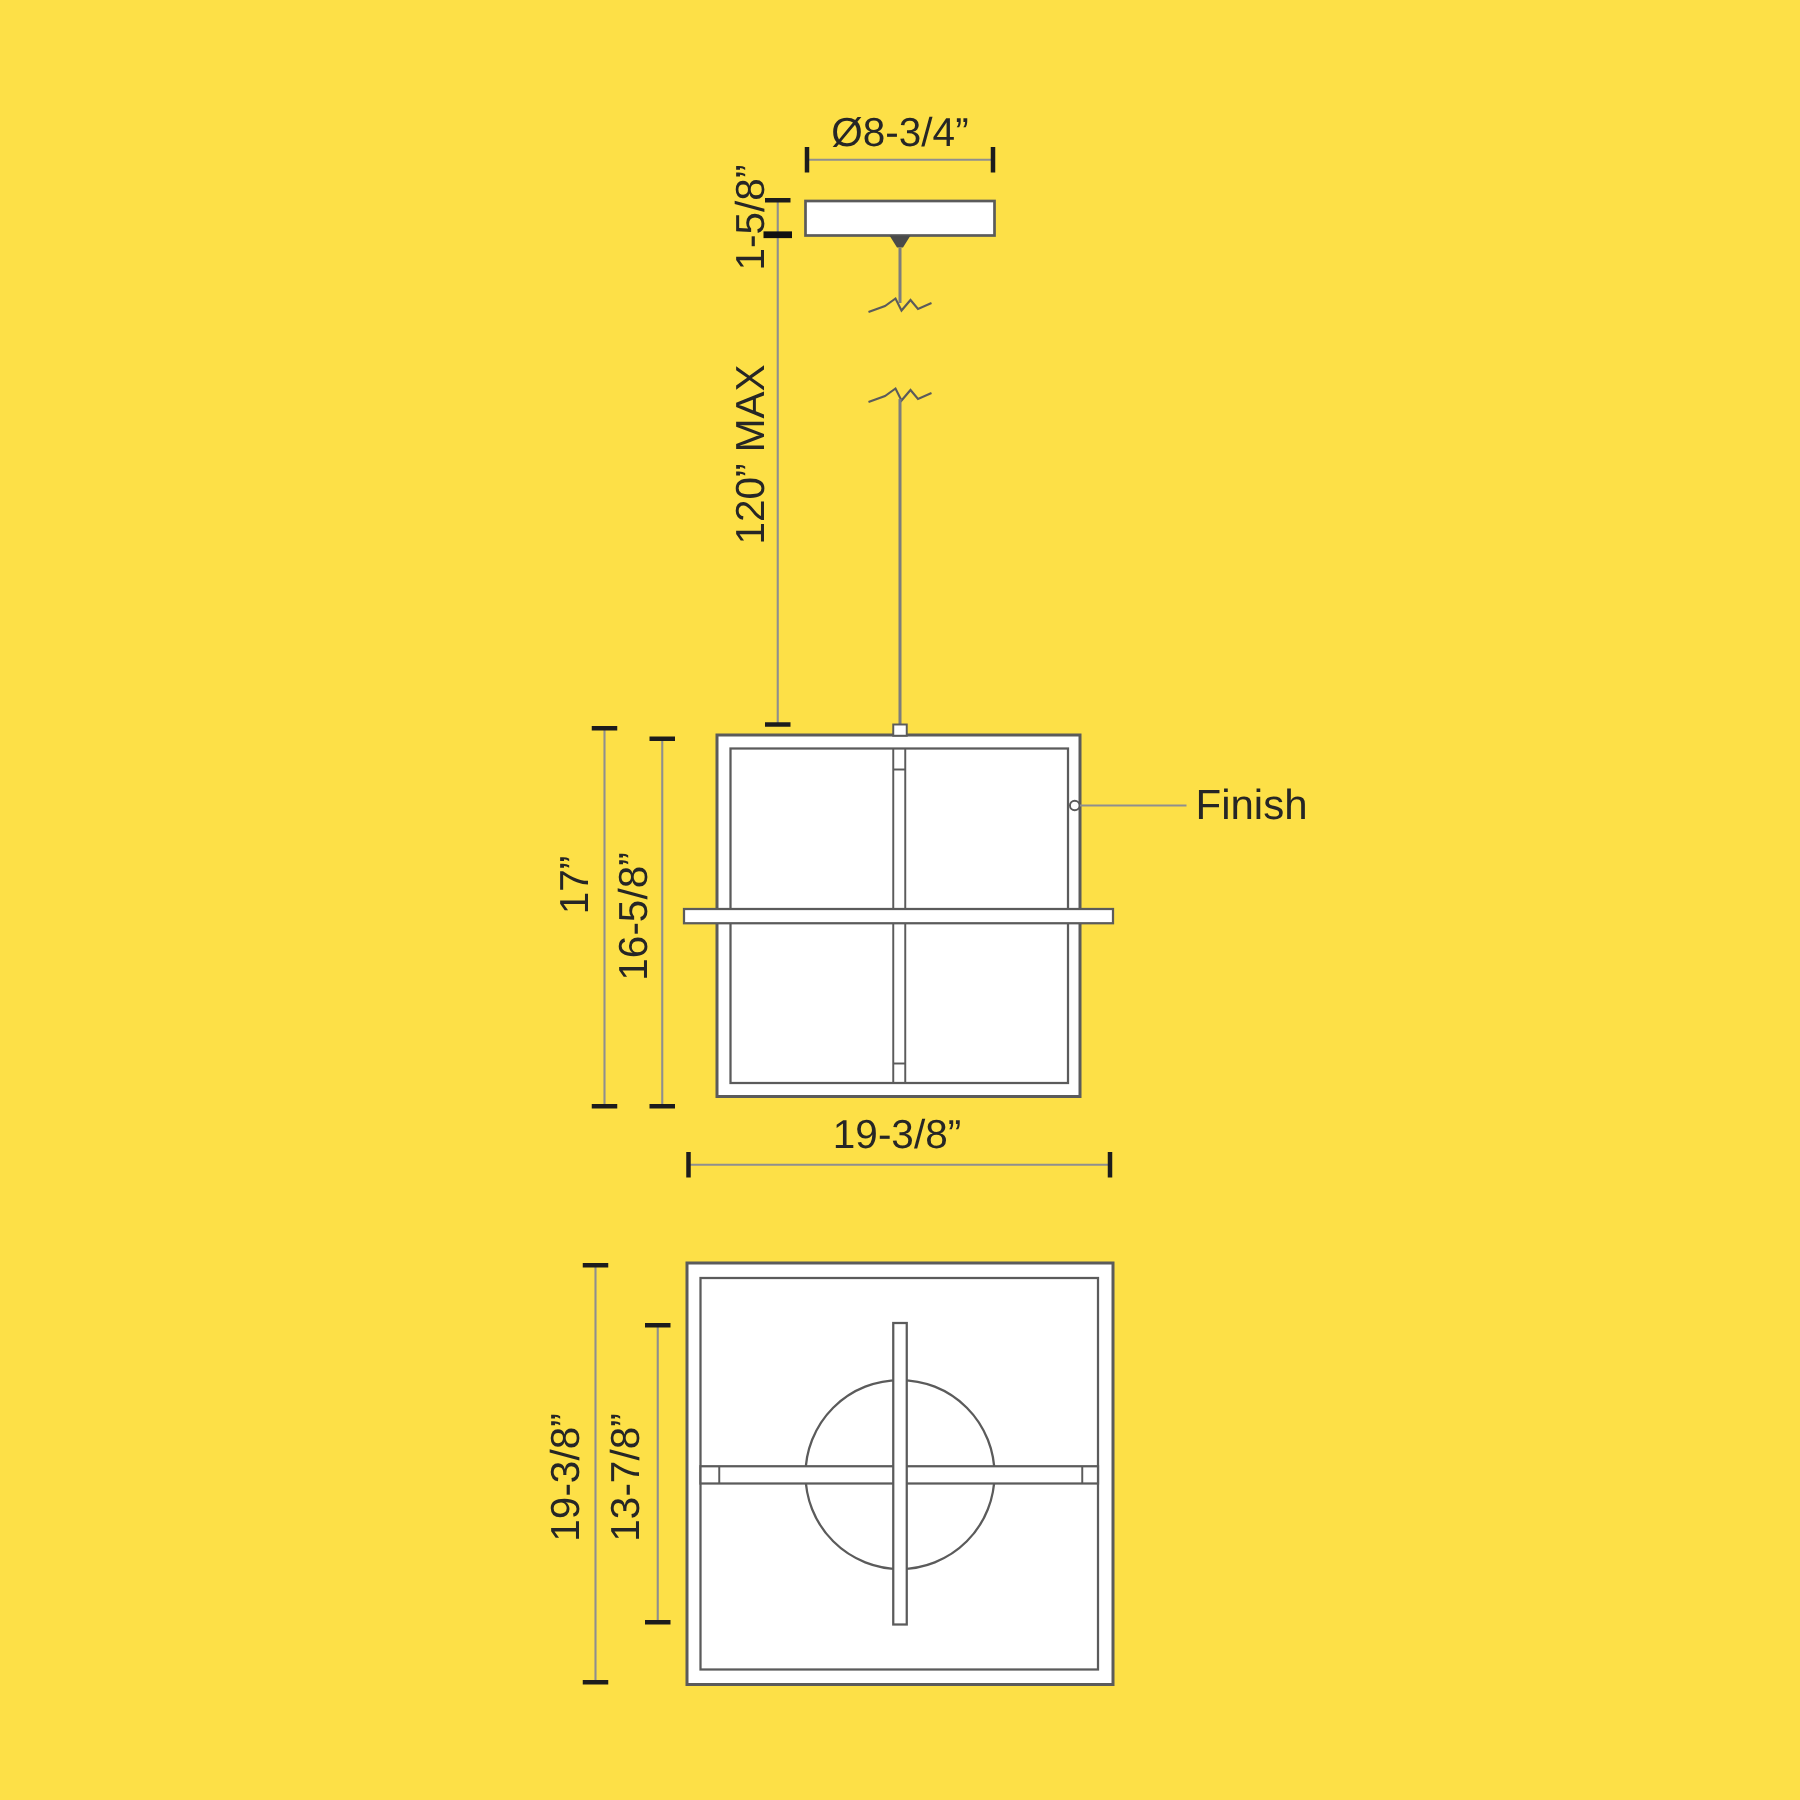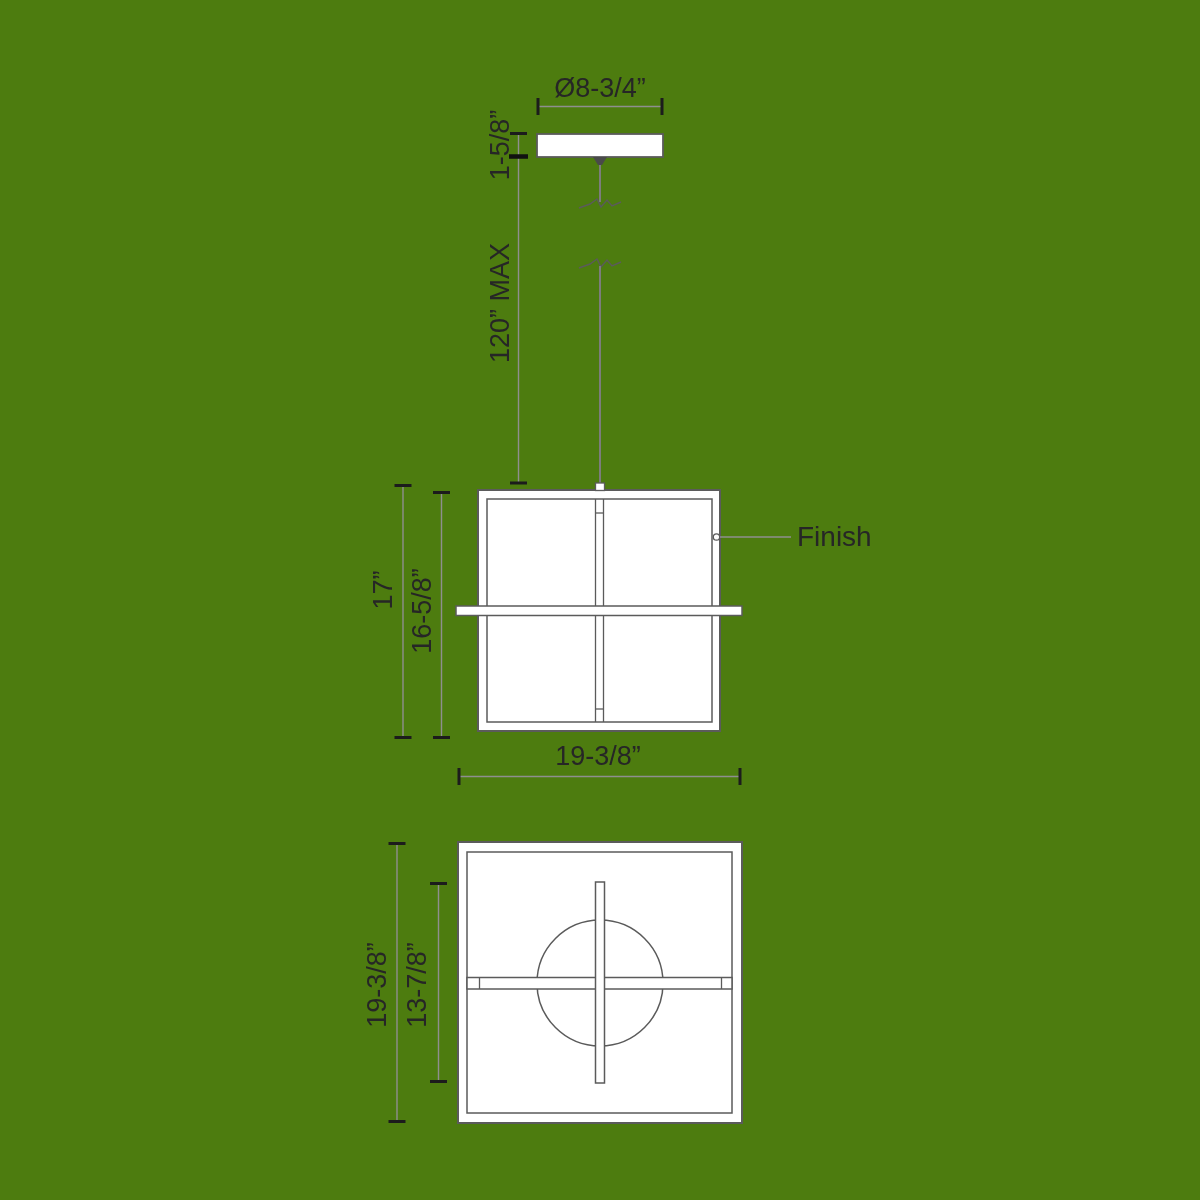--- a/index.html
+++ b/index.html
@@ -1,19 +1,19 @@
 <!DOCTYPE html>
 <html><head>
 <meta charset="utf-8">
 <style>
   html,body{margin:0;padding:0;background:#ffffff;}
   .sheet{
     position:relative;
     width:1200px;height:1200px;
-    background:#4d7c0f;
+    background:#fde047;
     font-family:"Liberation Sans", sans-serif;
     overflow:hidden;
   }
   svg{display:block;}
   .obj{stroke:#5b5b5b;fill:none;}
   .objw{stroke:#5b5b5b;fill:#ffffff;}
   .dim{stroke:#8f8f8f;stroke-width:1.4;fill:none;}
   .tick{stroke:#1c1c1c;stroke-width:3;fill:none;}
   .tickbold{stroke:#111111;stroke-width:4.5;fill:none;}
   text{

